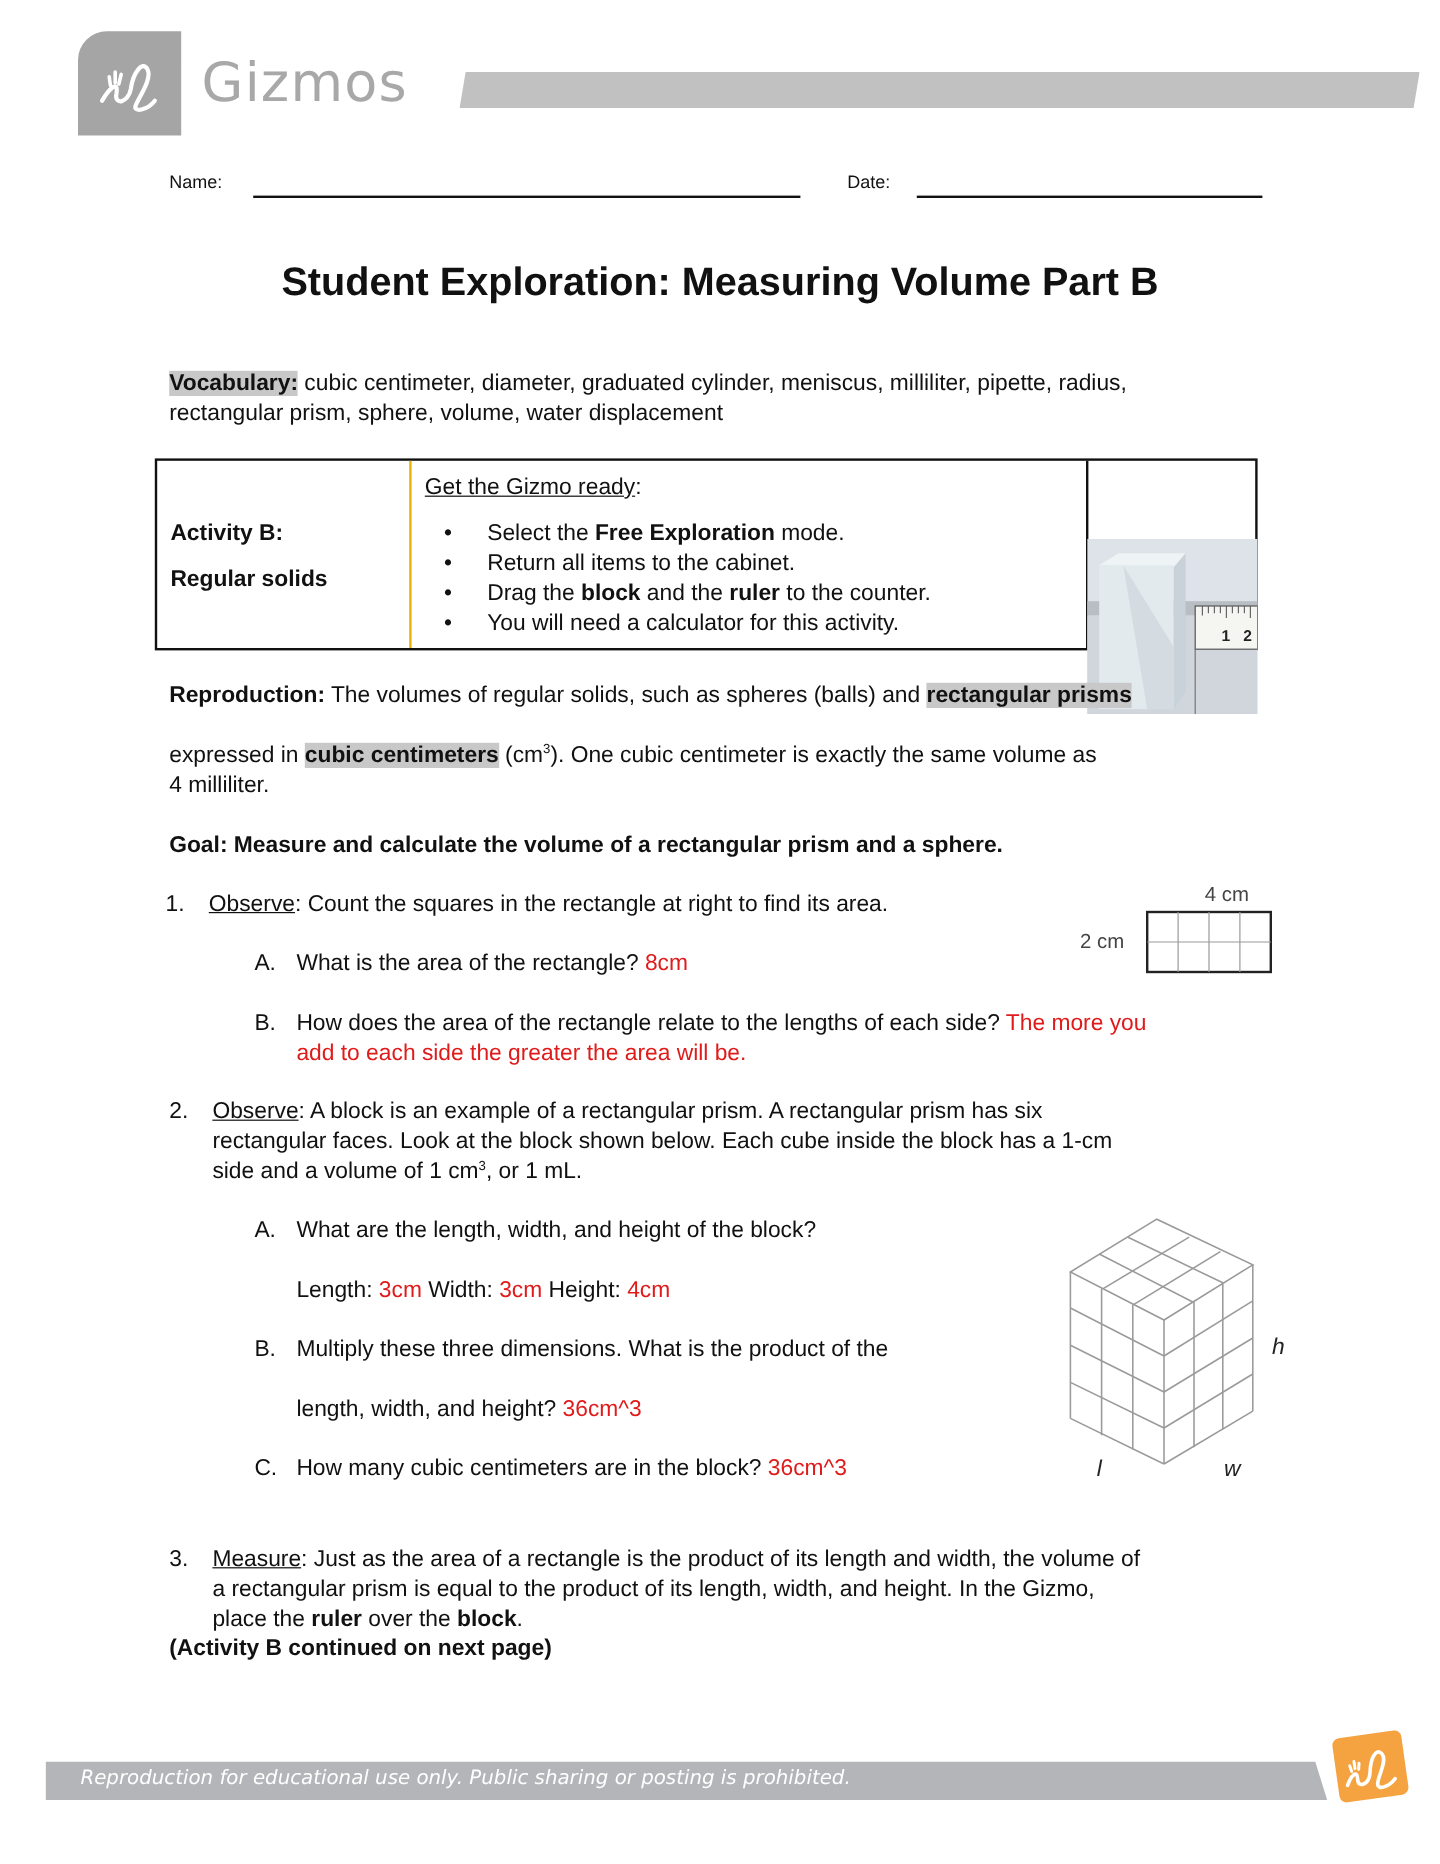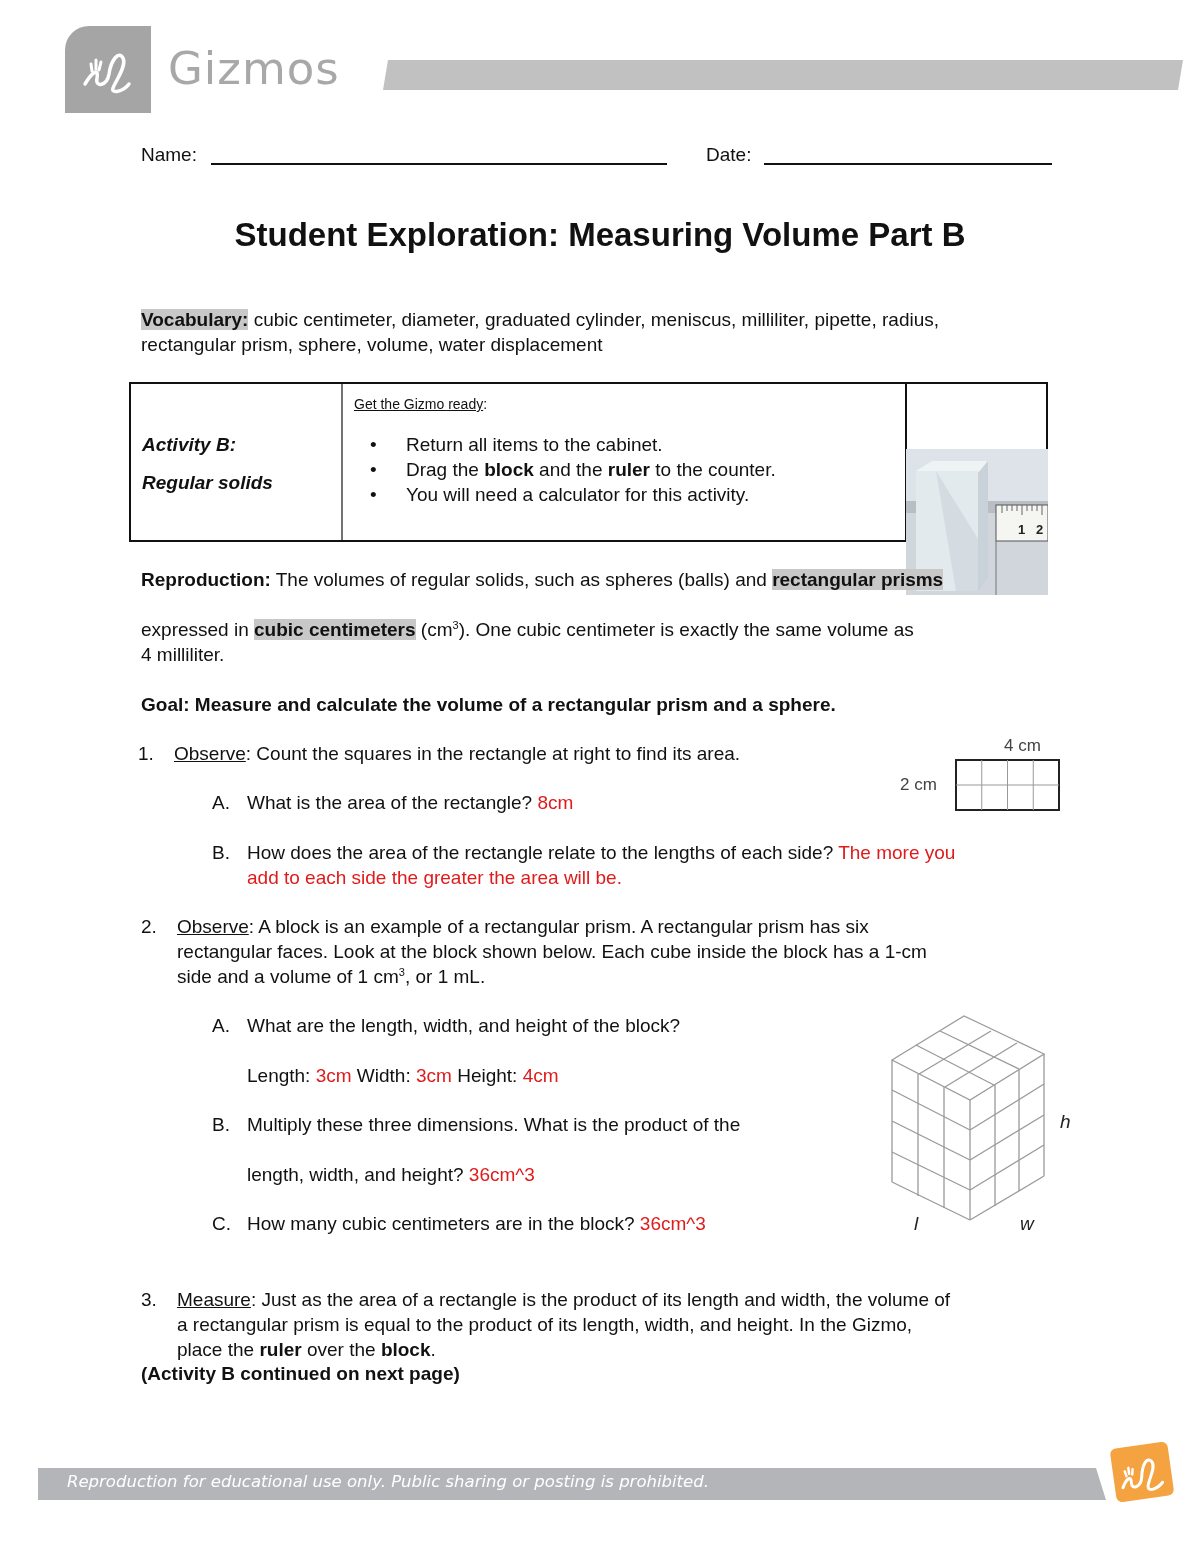--- a/index.html
+++ b/index.html
@@ -7,39 +7,39 @@
   body { position: relative; font-family: "Liberation Sans", sans-serif; color: #111; overflow: hidden; }
   .abs { position: absolute; }
 
   
   .logo-box { left: 65px; top: 26px; width: 86px; height: 87px; background: #a5a5a5; border-radius: 24px 0 0 0; }
   .logo-glyph { position: absolute; left: 12px; top: 18px; width: 62px; height: 52px; }
   .brand { left: 168px; top: 42px; font-family: "DejaVu Sans", sans-serif; font-size: 45px; color: #a8a8a8; letter-spacing: 1px; }
   .header-bar { left: 383px; top: 60px; width: 800px; height: 30px; }
 
   
-  .field-label { font-size: 19px; color: #111; }
+  .field-label { font-size: 15px; color: #111; }
   .field-line { border-bottom: 2px solid #111; height: 2px; }
 
   .title { left: 0; width: 1200px; top: 216px; text-align: center; font-size: 33px; font-weight: bold; }
 
   .para { font-size: 19px; line-height: 25px; color: #111; }
   .hl { background: #c8c8c8; font-weight: bold; }
   .b { font-weight: bold; }
   .u { text-decoration: underline; }
   .red { color: #e01b1b; }
   sup { font-size: 11px; line-height: 0; }
 
   
   .act-table { left: 129px; top: 382px; width: 919px; height: 160px; border: 2px solid #111; }
-  .act-col1 { position: absolute; left: 0; top: 0; width: 212px; height: 100%; border-right: 2px solid #737373; font-style: italic; }
+  .act-col1 { position: absolute; left: 0; top: 0; width: 212px; height: 100%; border-right: 2px solid #eab308; }
   .act-col2 { position: absolute; left: 212px; top: 0; width: 564px; height: 100%; border-right: 2px solid #111; }
   .act-col3 { position: absolute; left: 776px; top: 0; width: 139px; height: 100%; }
   .act-title { position: absolute; left: 11px; font-size: 19px; font-weight: bold; }
-  .ready { position: absolute; left: 11px; top: 12px; font-size: 14px; }
+  .ready { position: absolute; left: 11px; top: 12px; font-size: 19px; }
   .bullets { position: absolute; left: 11px; top: 48px; list-style: none; }
   .bullets li { font-size: 19px; line-height: 25px; position: relative; padding-left: 52px; }
   .bullets li::before { content: "\2022"; position: absolute; left: 16px; top: 0; }
 
   .gizmo-img { left: 906px; top: 449px; width: 142px; height: 146px; }
   .rect-fig { left: 900px; top: 733px; width: 165px; height: 80px; }
   .block-fig { left: 878px; top: 1010px; width: 205px; height: 225px; }
 
   
   .footer-bar { left: 38px; top: 1468px; width: 1068px; height: 32px; }
@@ -77,20 +77,21 @@
 <div class="abs act-table">
   <div class="act-col1">
     <div class="act-title" style="top:50px;">Activity B:</div>
     <div class="act-title" style="top:88px;">Regular solids</div>
   </div>
   <div class="act-col2">
     <div class="ready">
       <span class="u">Get the Gizmo ready</span><span>:</span>
     </div>
     <ul class="bullets">
+      <li><span>Select the </span><span class="b">Free Exploration</span><span> mode.</span></li>
       <li><span>Return all items to the cabinet.</span></li>
       <li><span>Drag the </span><span class="b">block</span><span> and the </span><span class="b">ruler</span><span> to the counter.</span></li>
       <li><span>You will need a calculator for this activity.</span></li>
     </ul>
   </div>
   <div class="act-col3"></div>
 </div>
 
 <svg class="abs gizmo-img" viewBox="0 0 142 146">
   <rect x="0" y="0" width="142" height="146" fill="#dde3e8"></rect>

